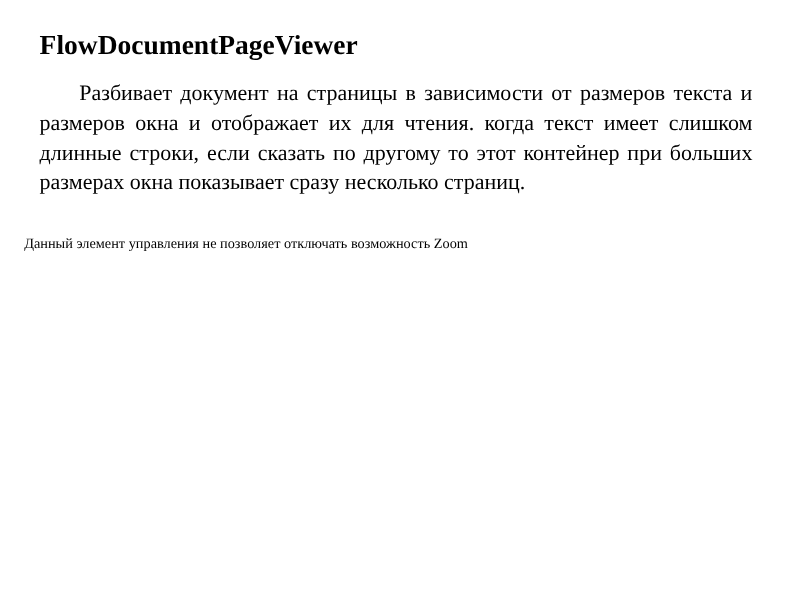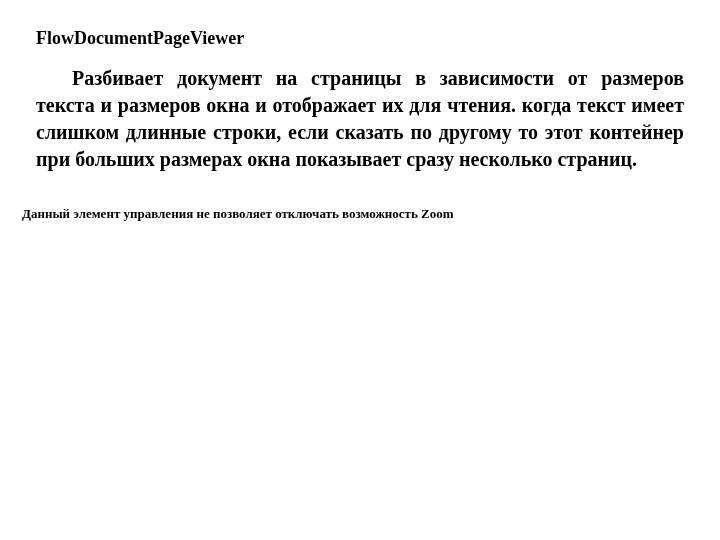--- a/index.html
+++ b/index.html
@@ -1,31 +1,30 @@
 <!DOCTYPE html>
 <html><head>
   <meta charset="utf-8">
   <style>
     * {
       margin: 0;
       padding: 0;
       box-sizing: border-box;
-      font-weight: bold;
     }
     body {
       width: 720px;
       height: 540px;
       background: #ffffff;
       font-family: "Times New Roman", Times, serif;
       color: #000000;
       padding: 28px 36px 28px 36px;
     }
     .heading {
       font-weight: bold;
-      font-size: 18px;
+      font-size: 25px;
       margin-bottom: 16px;
     }
     .para1 {
       font-size: 20px;
       line-height: 1.35;
       text-align: justify;
       text-indent: 1.8em;
       margin-bottom: 32px;
     }
     .para2 {

